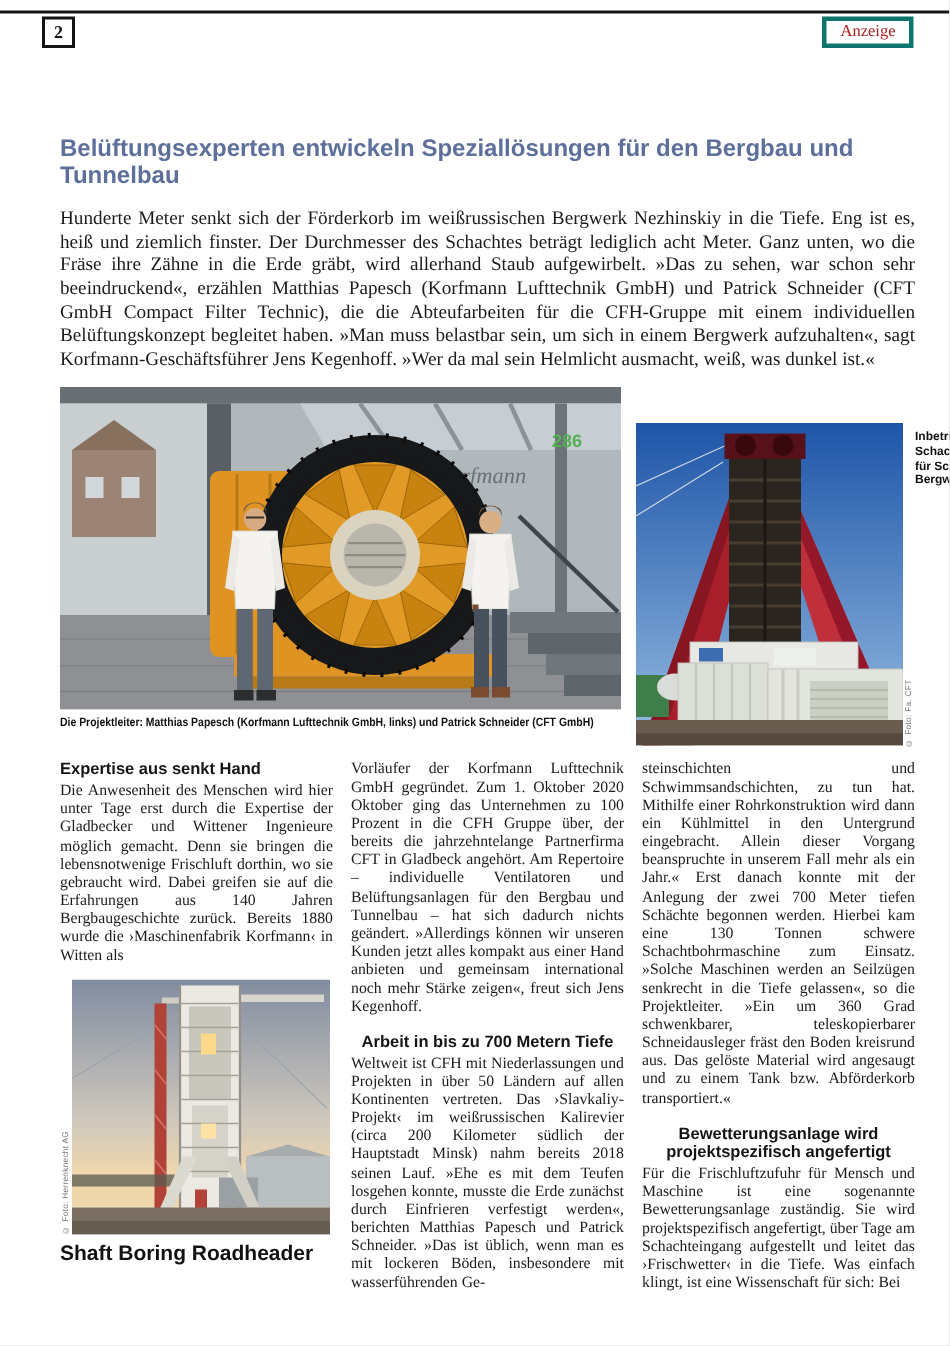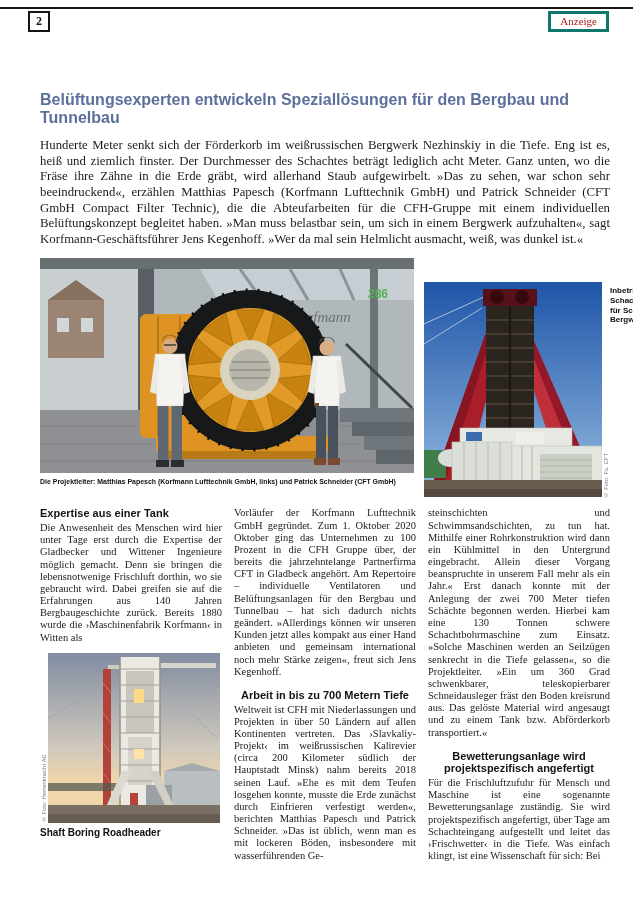--- a/index.html
+++ b/index.html
@@ -30,21 +30,21 @@
   .credit-v span{writing-mode:vertical-rl;transform:rotate(180deg);font-size:5.5px;color:#777;
                  white-space:nowrap;letter-spacing:.2px;}
   .columns{display:flex;gap:12px;margin-top:10px;}
   .col{flex:1;min-width:0;}
   .col p{font-family:"Liberation Serif",serif;font-size:10.5px;line-height:1.16;color:#1b1b1b;
          text-align:justify;margin:0;}
   .col h3{font-size:11px;font-weight:bold;color:#141414;margin:0 0 2px 0;line-height:1.15;}
   .col .h-later{margin-top:11px;text-align:center;}
   .bottom-fig{margin-top:9px;}
   .bottom-wrap{display:flex;}
-  .bottom-caption{font-size:10px;font-weight:bold;color:#111;margin-top:4px;}
+  .bottom-caption{font-size:14px;font-weight:bold;color:#111;margin-top:4px;}
   svg{display:block;}
 </style>
 </head>
 <body>
 
 <div class="page">
   <div class="top-rule"></div>
 
   <div class="header-row">
     <div class="page-num">2</div>
@@ -202,21 +202,21 @@
           <div class="credit-v">
               <span>© Foto: Fa. CFT</span>
             </div>
         </div>
         <figcaption class="caption">Inbetriebnahme der Schachtbewetterungsanlage für Schacht 2 auf dem Bergwerk in Weißrussland</figcaption>
       </figure>
     </div>
 
     <div class="columns">
       <div class="col">
-        <h3>Expertise aus einer Tank</h3>
+        <h3>Expertise aus senkt Hand</h3>
         <p>Die Anwesenheit des Menschen wird hier unter Tage erst durch die Expertise der Gladbecker und Wittener Ingenieure möglich gemacht. Denn sie bringen die lebensnotwenige Frischluft dorthin, wo sie gebraucht wird. Dabei greifen sie auf die Erfahrungen aus 140 Jahren Bergbaugeschichte zurück. Bereits 1880 wurde die ›Maschinenfabrik Korfmann‹ in Witten als</p>
 
         <figure class="bottom-fig">
           <div class="bottom-wrap">
             <div class="credit-v">
                 <span>© Foto: Herrenknecht AG</span>
               </div>
             <svg width="172" height="170" viewBox="0 0 172 170">
               <defs>
                 <linearGradient id="dusk" x1="0" y1="0" x2="0" y2="1">

